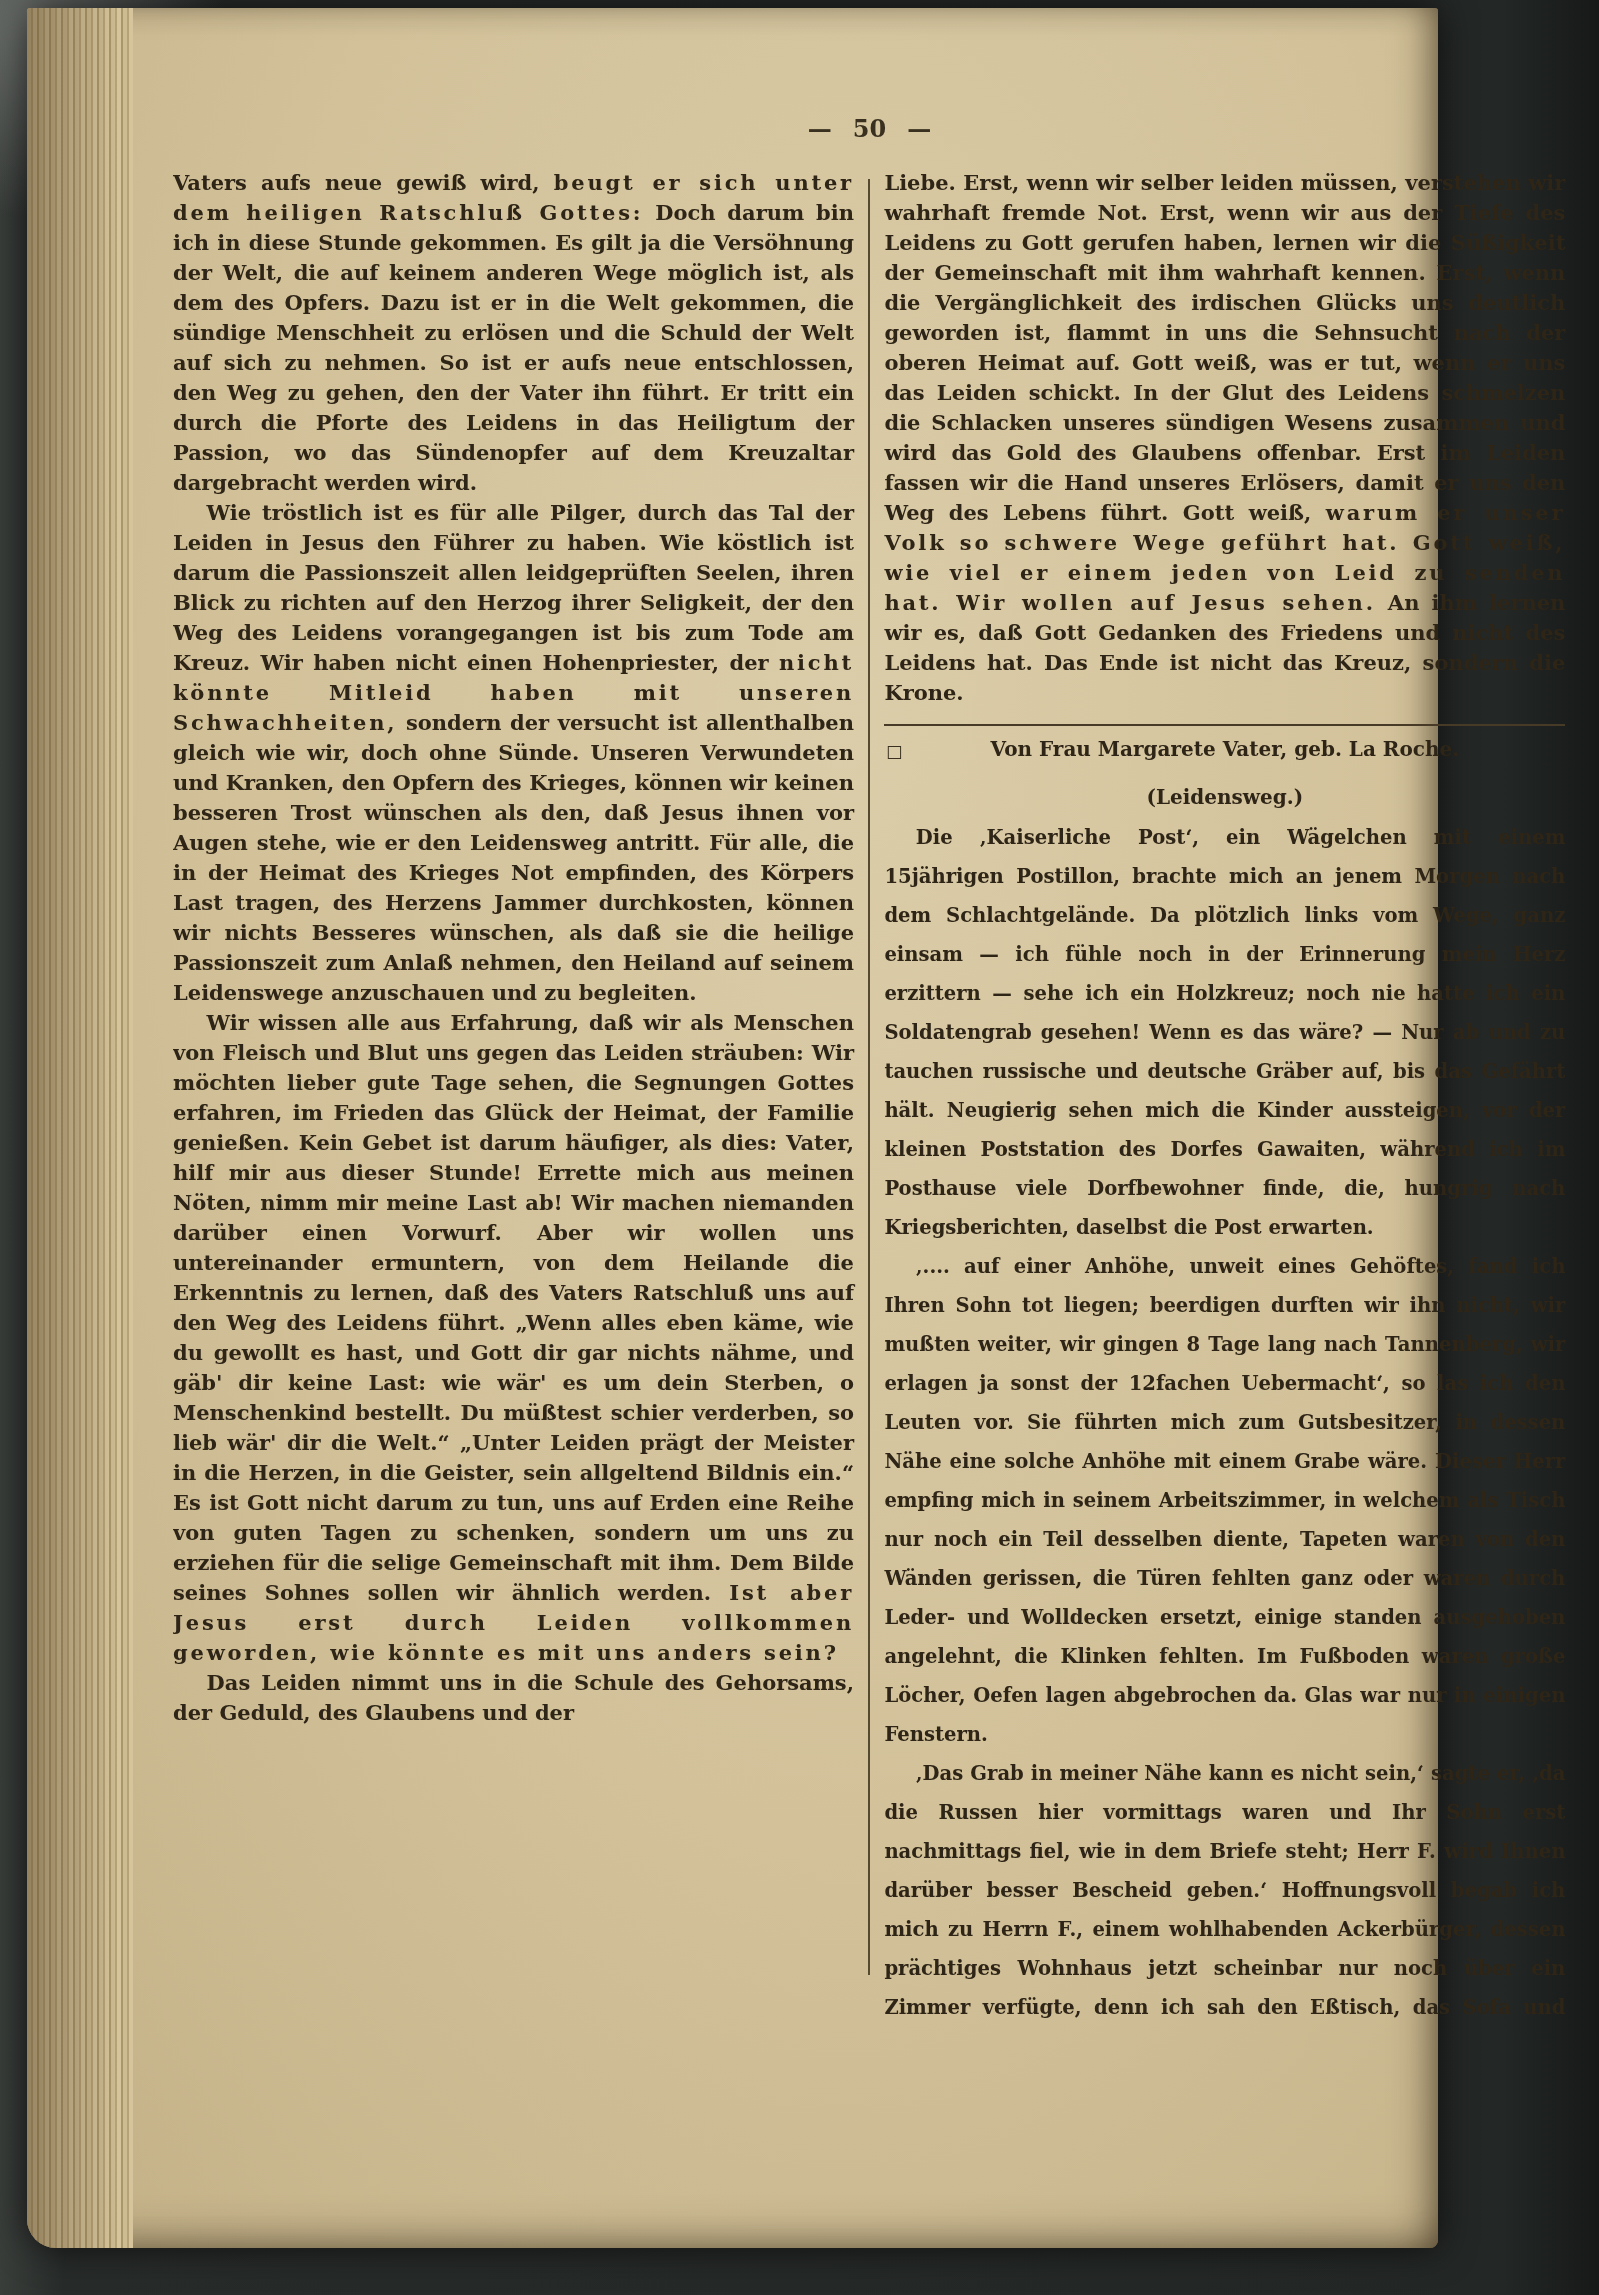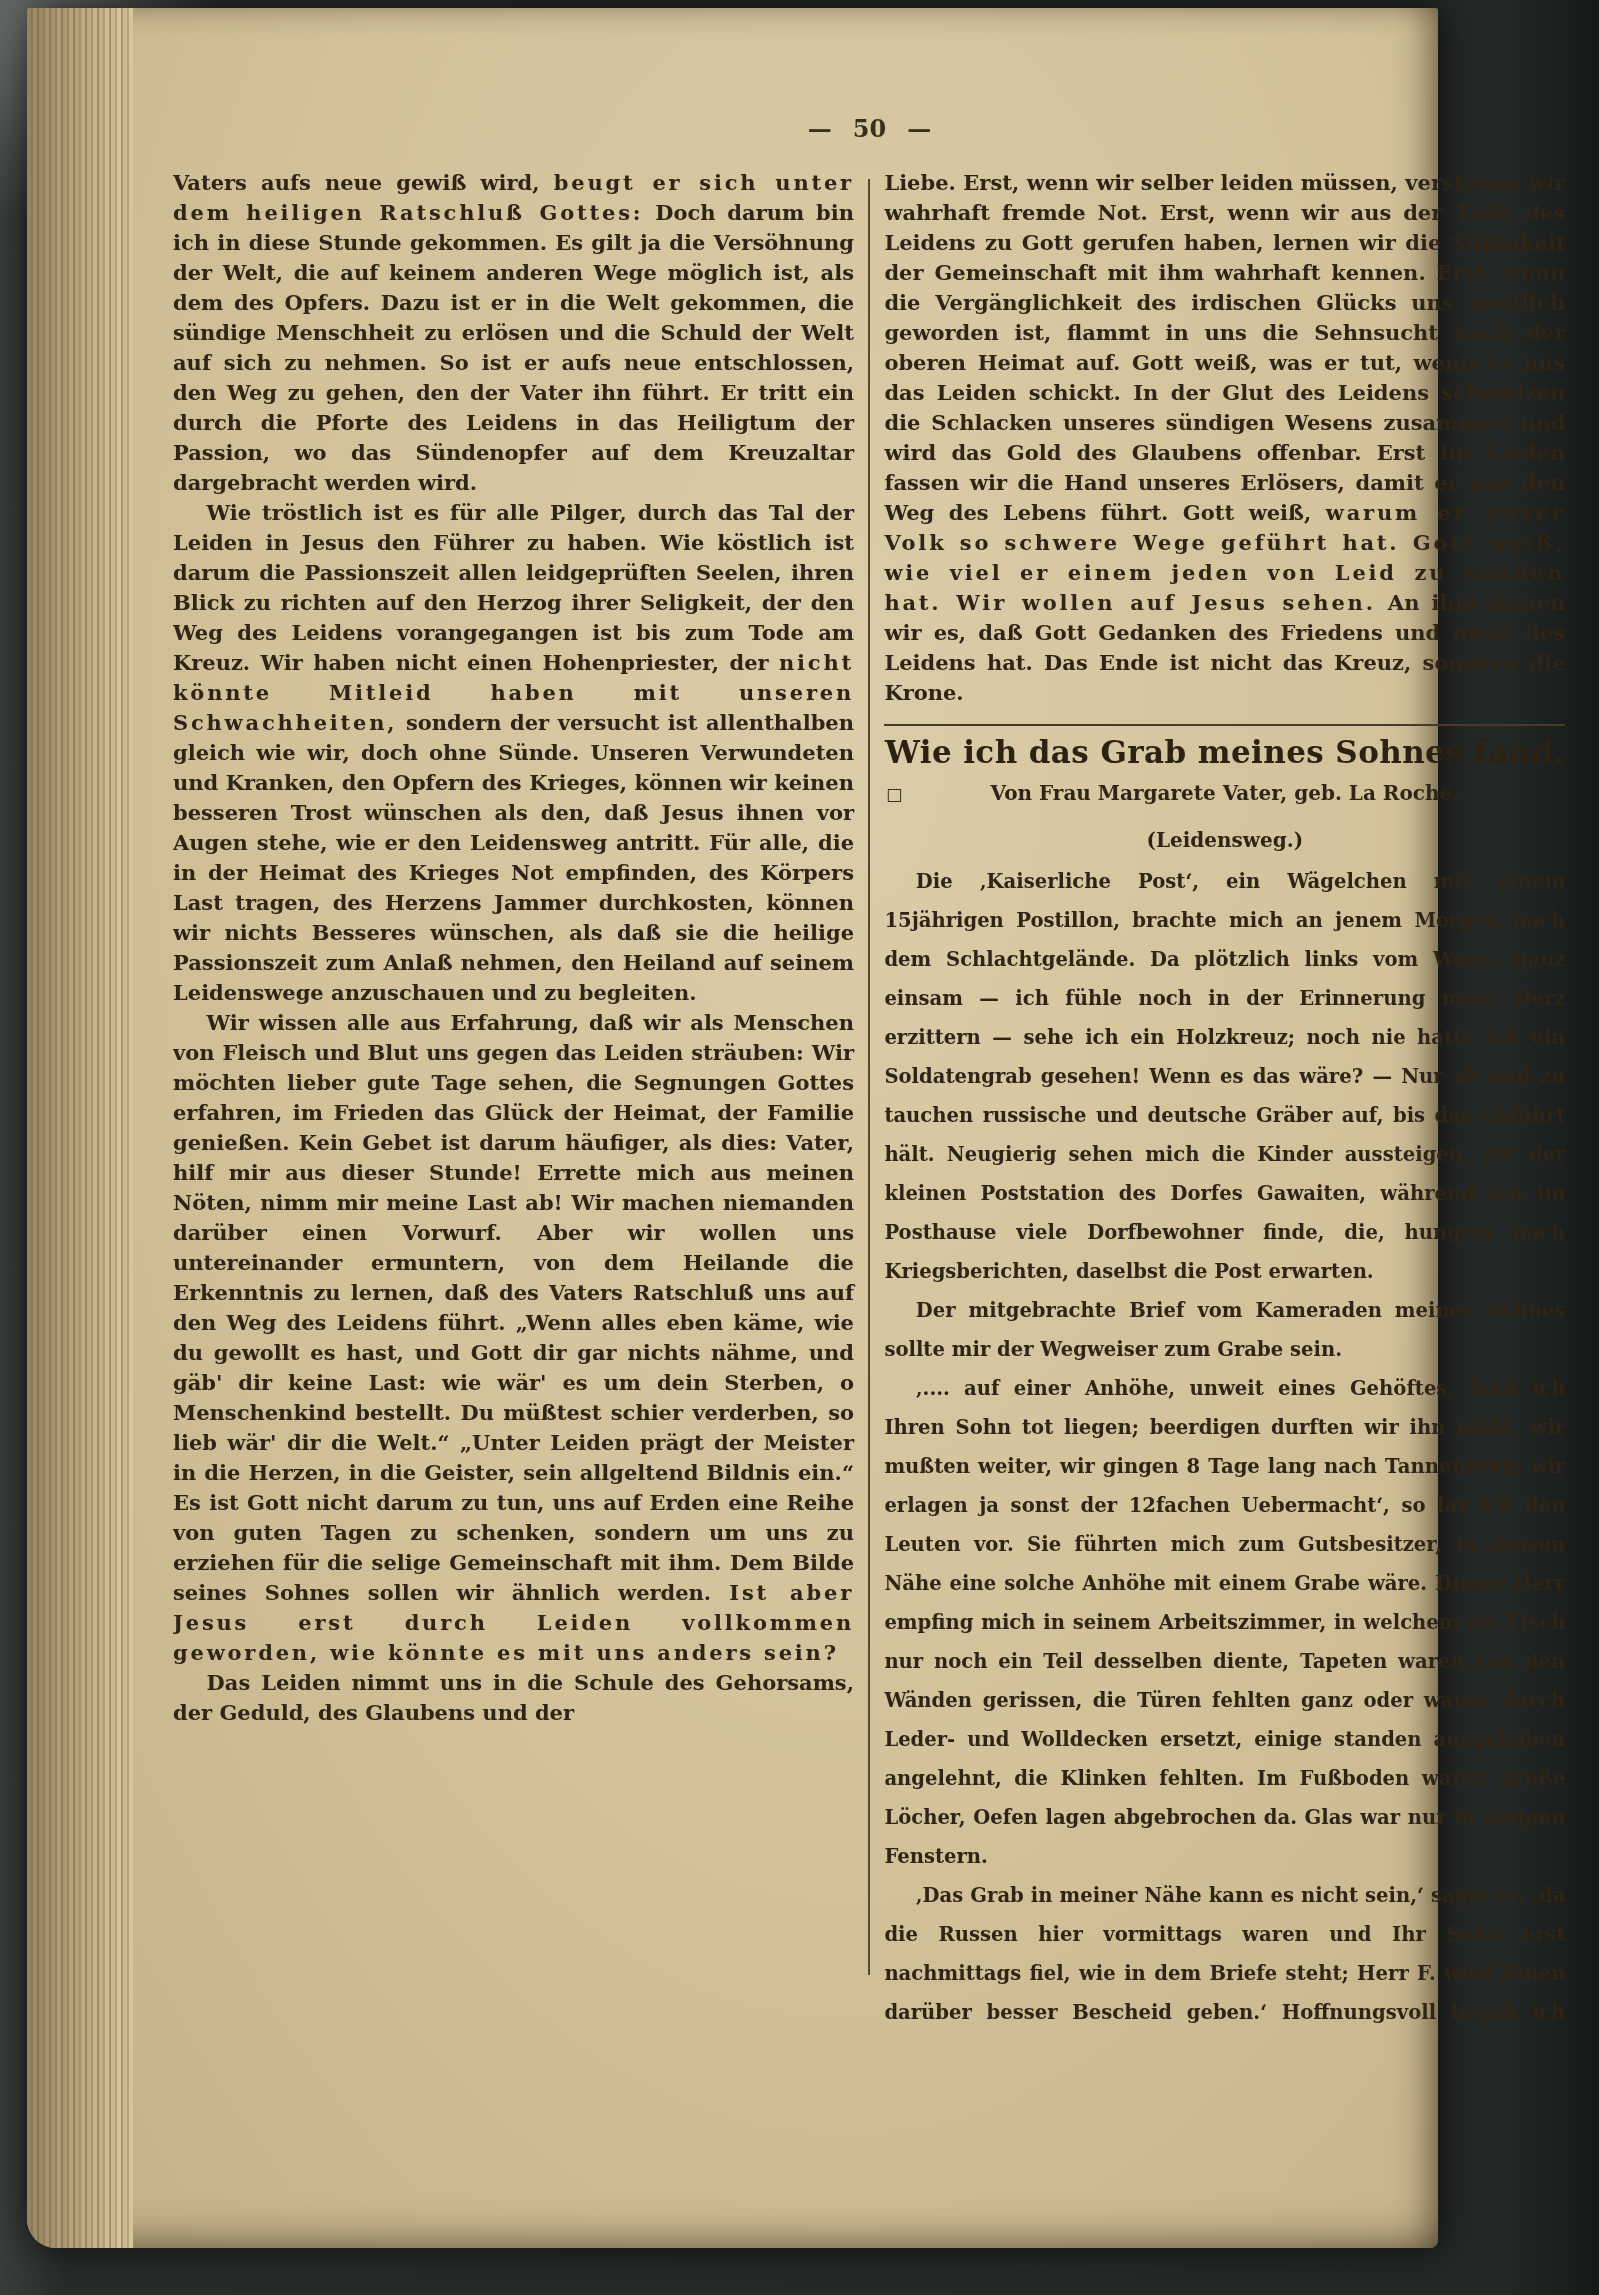--- a/index.html
+++ b/index.html
@@ -72,29 +72,27 @@
 
     <div class="divider"></div>
 
     <div class="column">
       <div class="flush-first">
           <p class="para"><span>Liebe. Erst, wenn wir selber leiden müssen, verstehen wir wahrhaft fremde Not. Erst, wenn wir aus der Tiefe des Leidens zu Gott gerufen haben, lernen wir die Süßigkeit der Gemeinschaft mit ihm wahrhaft kennen. Erst, wenn die Vergänglichkeit des irdischen Glücks uns deutlich geworden ist, flammt in uns die Sehnsucht nach der oberen Heimat auf. Gott weiß, was er tut, wenn er uns das Leiden schickt. In der Glut des Leidens schmelzen die Schlacken unseres sündigen Wesens zusammen und wird das Gold des Glaubens offenbar. Erst im Leiden fassen wir die Hand unseres Erlösers, damit er uns den Weg des Lebens führt. Gott weiß, </span><span class="gesperrt">warum er unser Volk so schwere Wege geführt hat. Gott weiß, wie viel er einem jeden von Leid zu senden hat. Wir wollen auf Jesus sehen.</span><span> An ihm lernen wir es, daß Gott Gedanken des Friedens und nicht des Leidens hat. Das Ende ist nicht das Kreuz, sondern die Krone.</span></p>
         </div>
 
       <div class="article2">
         <div class="rule-top"></div>
-        <h2>Wie ich das Grab meines Sohnes fand.</h2>
         <div class="byline-row">
           <span class="ornament">□</span>
           <span>Von Frau Margarete Vater, geb. La Roche.</span>
         </div>
         <div class="fortsetzung">(Leidensweg.)</div>
         <div class="article2-body">
             <p class="para"><span>Die ‚Kaiserliche Post‘, ein Wägelchen mit einem 15jährigen Postillon, brachte mich an jenem Morgen nach dem Schlachtgelände. Da plötzlich links vom Wege, ganz einsam — ich fühle noch in der Erinnerung mein Herz erzittern — sehe ich ein Holzkreuz; noch nie hatte ich ein Soldatengrab gesehen! Wenn es das wäre? — Nur ab und zu tauchen russische und deutsche Gräber auf, bis das Gefährt hält. Neugierig sehen mich die Kinder aussteigen, vor der kleinen Poststation des Dorfes Gawaiten, während ich im Posthause viele Dorfbewohner finde, die, hungrig nach Kriegsberichten, daselbst die Post erwarten.</span></p>
-            <p class="para"><span>Der mitgebrachte Brief vom Kameraden meines Sohnes sollte mir der Wegweiser zum Grabe sein.</span></p>
             <p class="para"><span>‚.... auf einer Anhöhe, unweit eines Gehöftes, fand ich Ihren Sohn tot liegen; beerdigen durften wir ihn nicht, wir mußten weiter, wir gingen 8 Tage lang nach Tannenberg, wir erlagen ja sonst der 12fachen Uebermacht‘, so las ich den Leuten vor. Sie führten mich zum Gutsbesitzer, in dessen Nähe eine solche Anhöhe mit einem Grabe wäre. Dieser Herr empfing mich in seinem Arbeitszimmer, in welchem als Tisch nur noch ein Teil desselben diente, Tapeten waren von den Wänden gerissen, die Türen fehlten ganz oder waren durch Leder- und Wolldecken ersetzt, einige standen ausgehoben angelehnt, die Klinken fehlten. Im Fußboden waren große Löcher, Oefen lagen abgebrochen da. Glas war nur in einigen Fenstern.</span></p>
             <p class="para"><span>‚Das Grab in meiner Nähe kann es nicht sein,‘ sagte er, ‚da die Russen hier vormittags waren und Ihr Sohn erst nachmittags fiel, wie in dem Briefe steht; Herr F. wird Ihnen darüber besser Bescheid geben.‘ Hoffnungsvoll begab ich mich zu Herrn F., einem wohlhabenden Ackerbürger, dessen prächtiges Wohnhaus jetzt scheinbar nur noch über ein Zimmer verfügte, denn ich sah den Eßtisch, das Sofa und mehrere Bettstellen, alle aus Baumstämmen zusam-</span></p>
           </div>
       </div>
     </div>
   </div>
 </div>
 
 
 </body></html>

